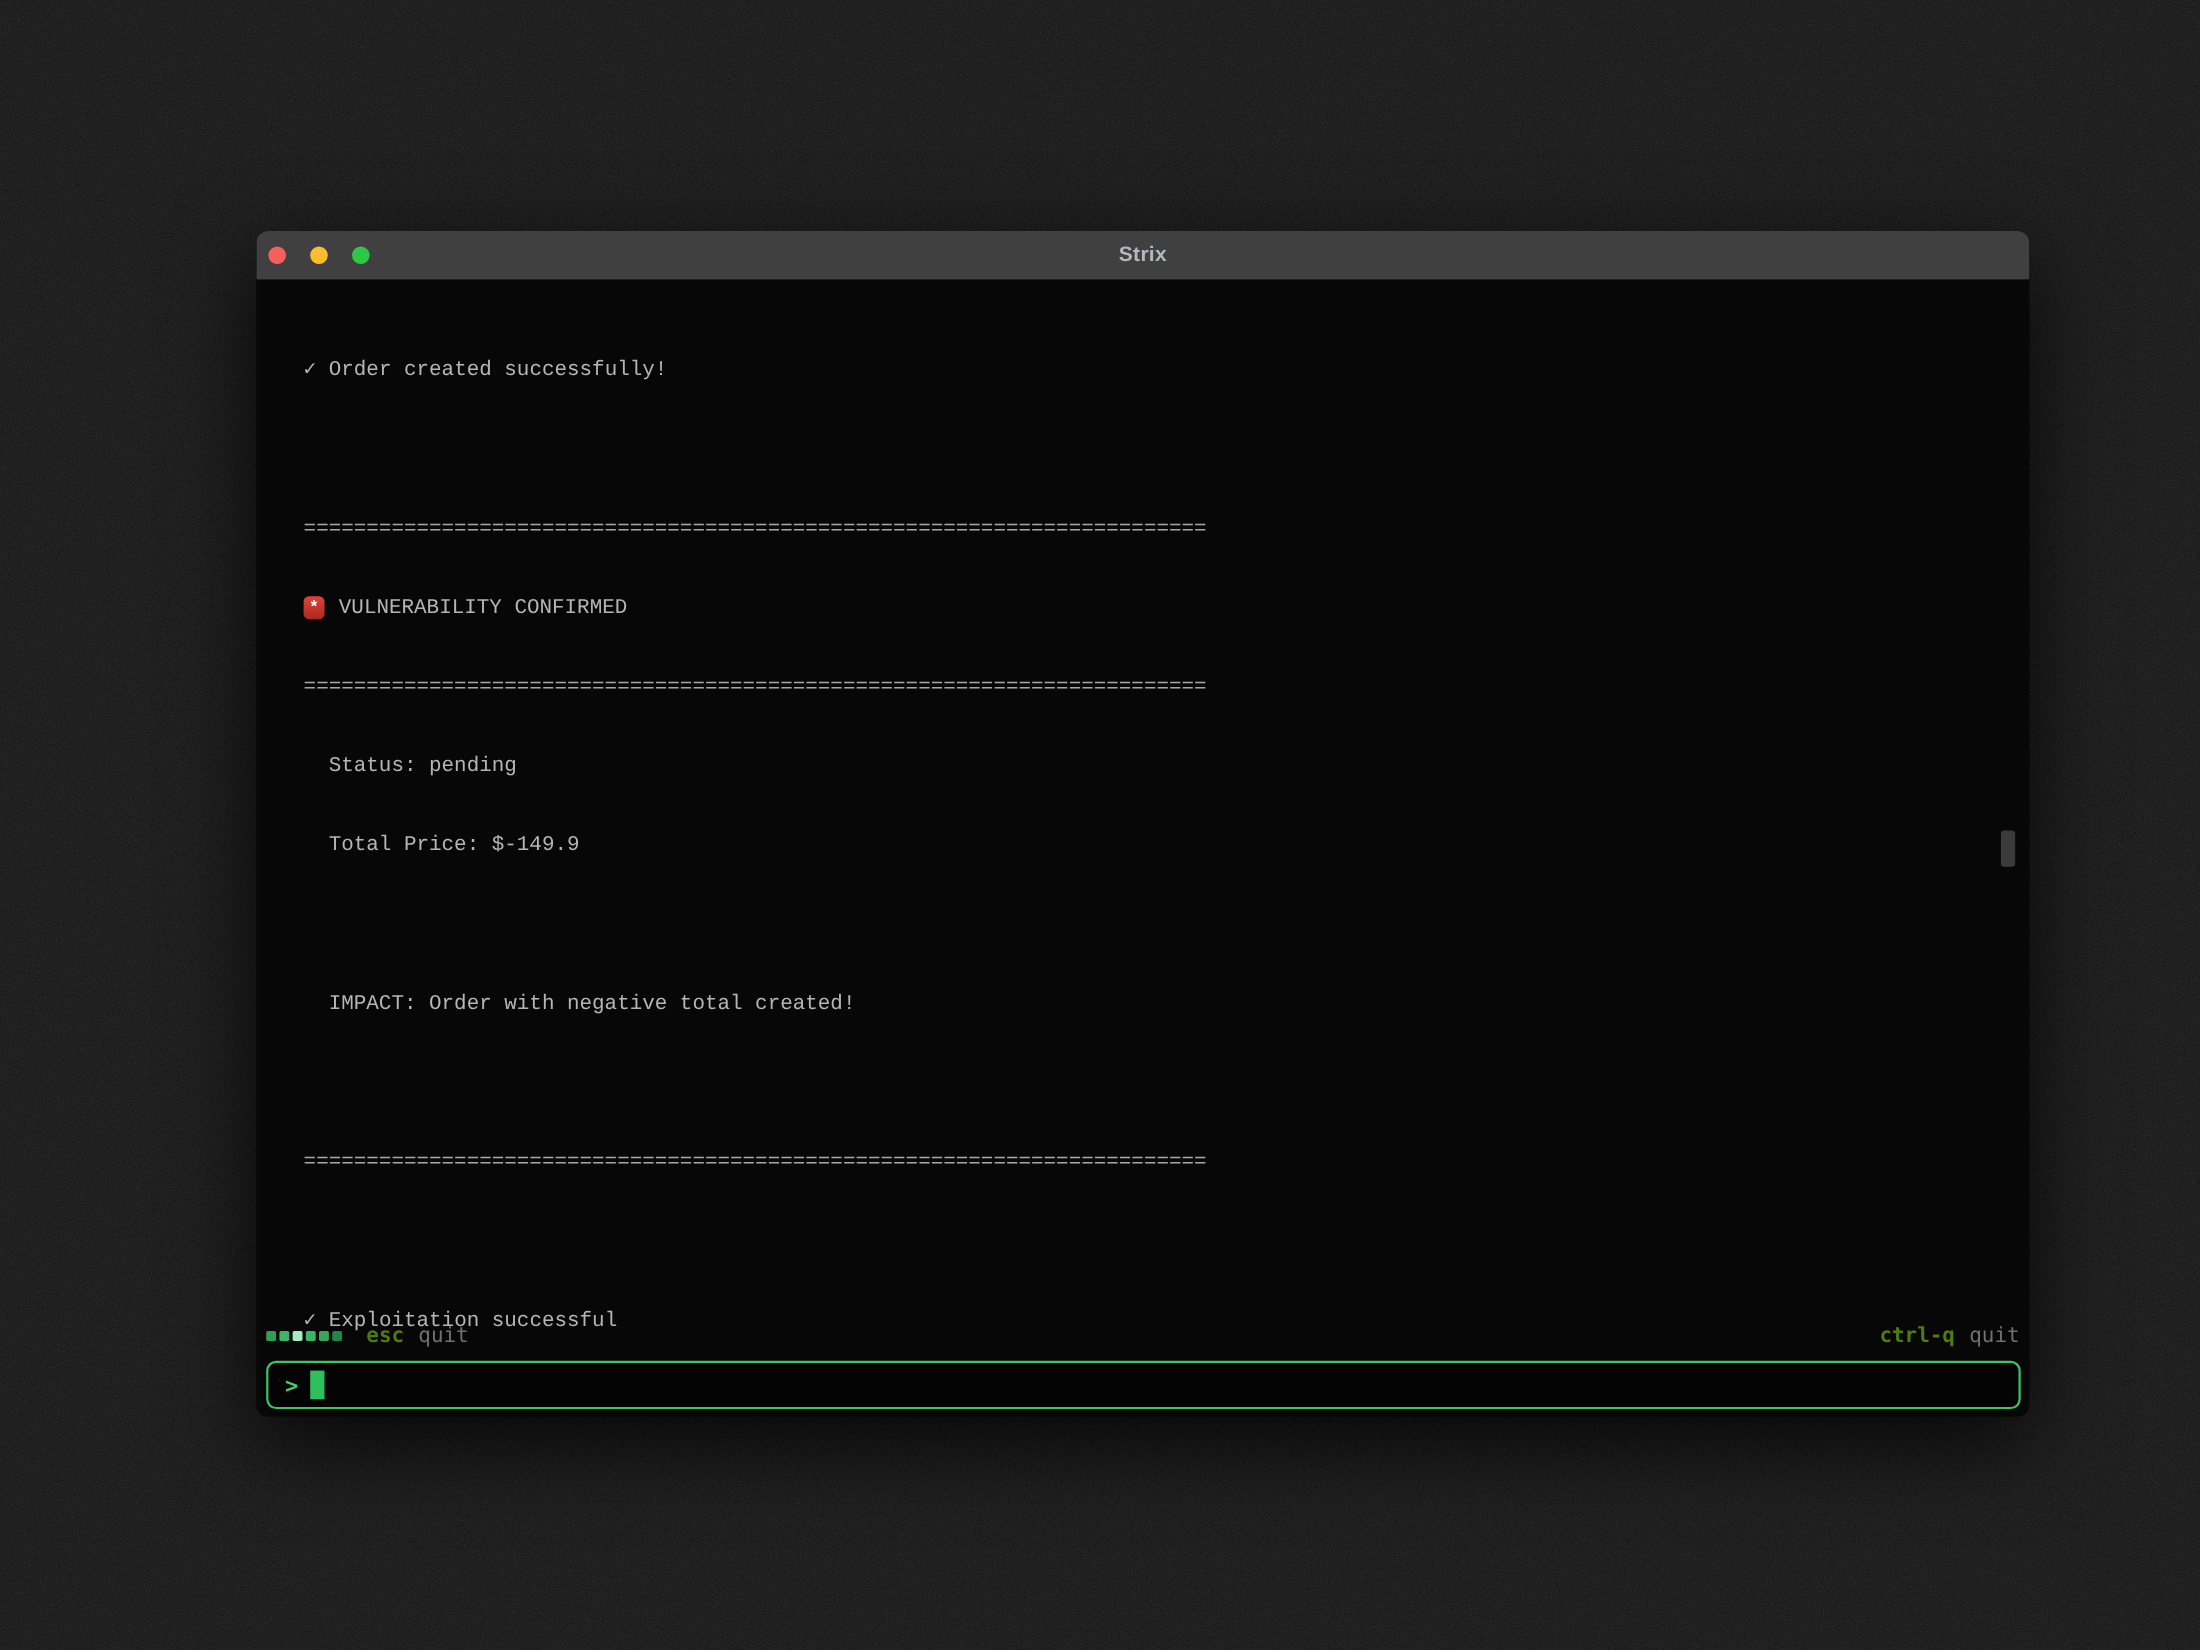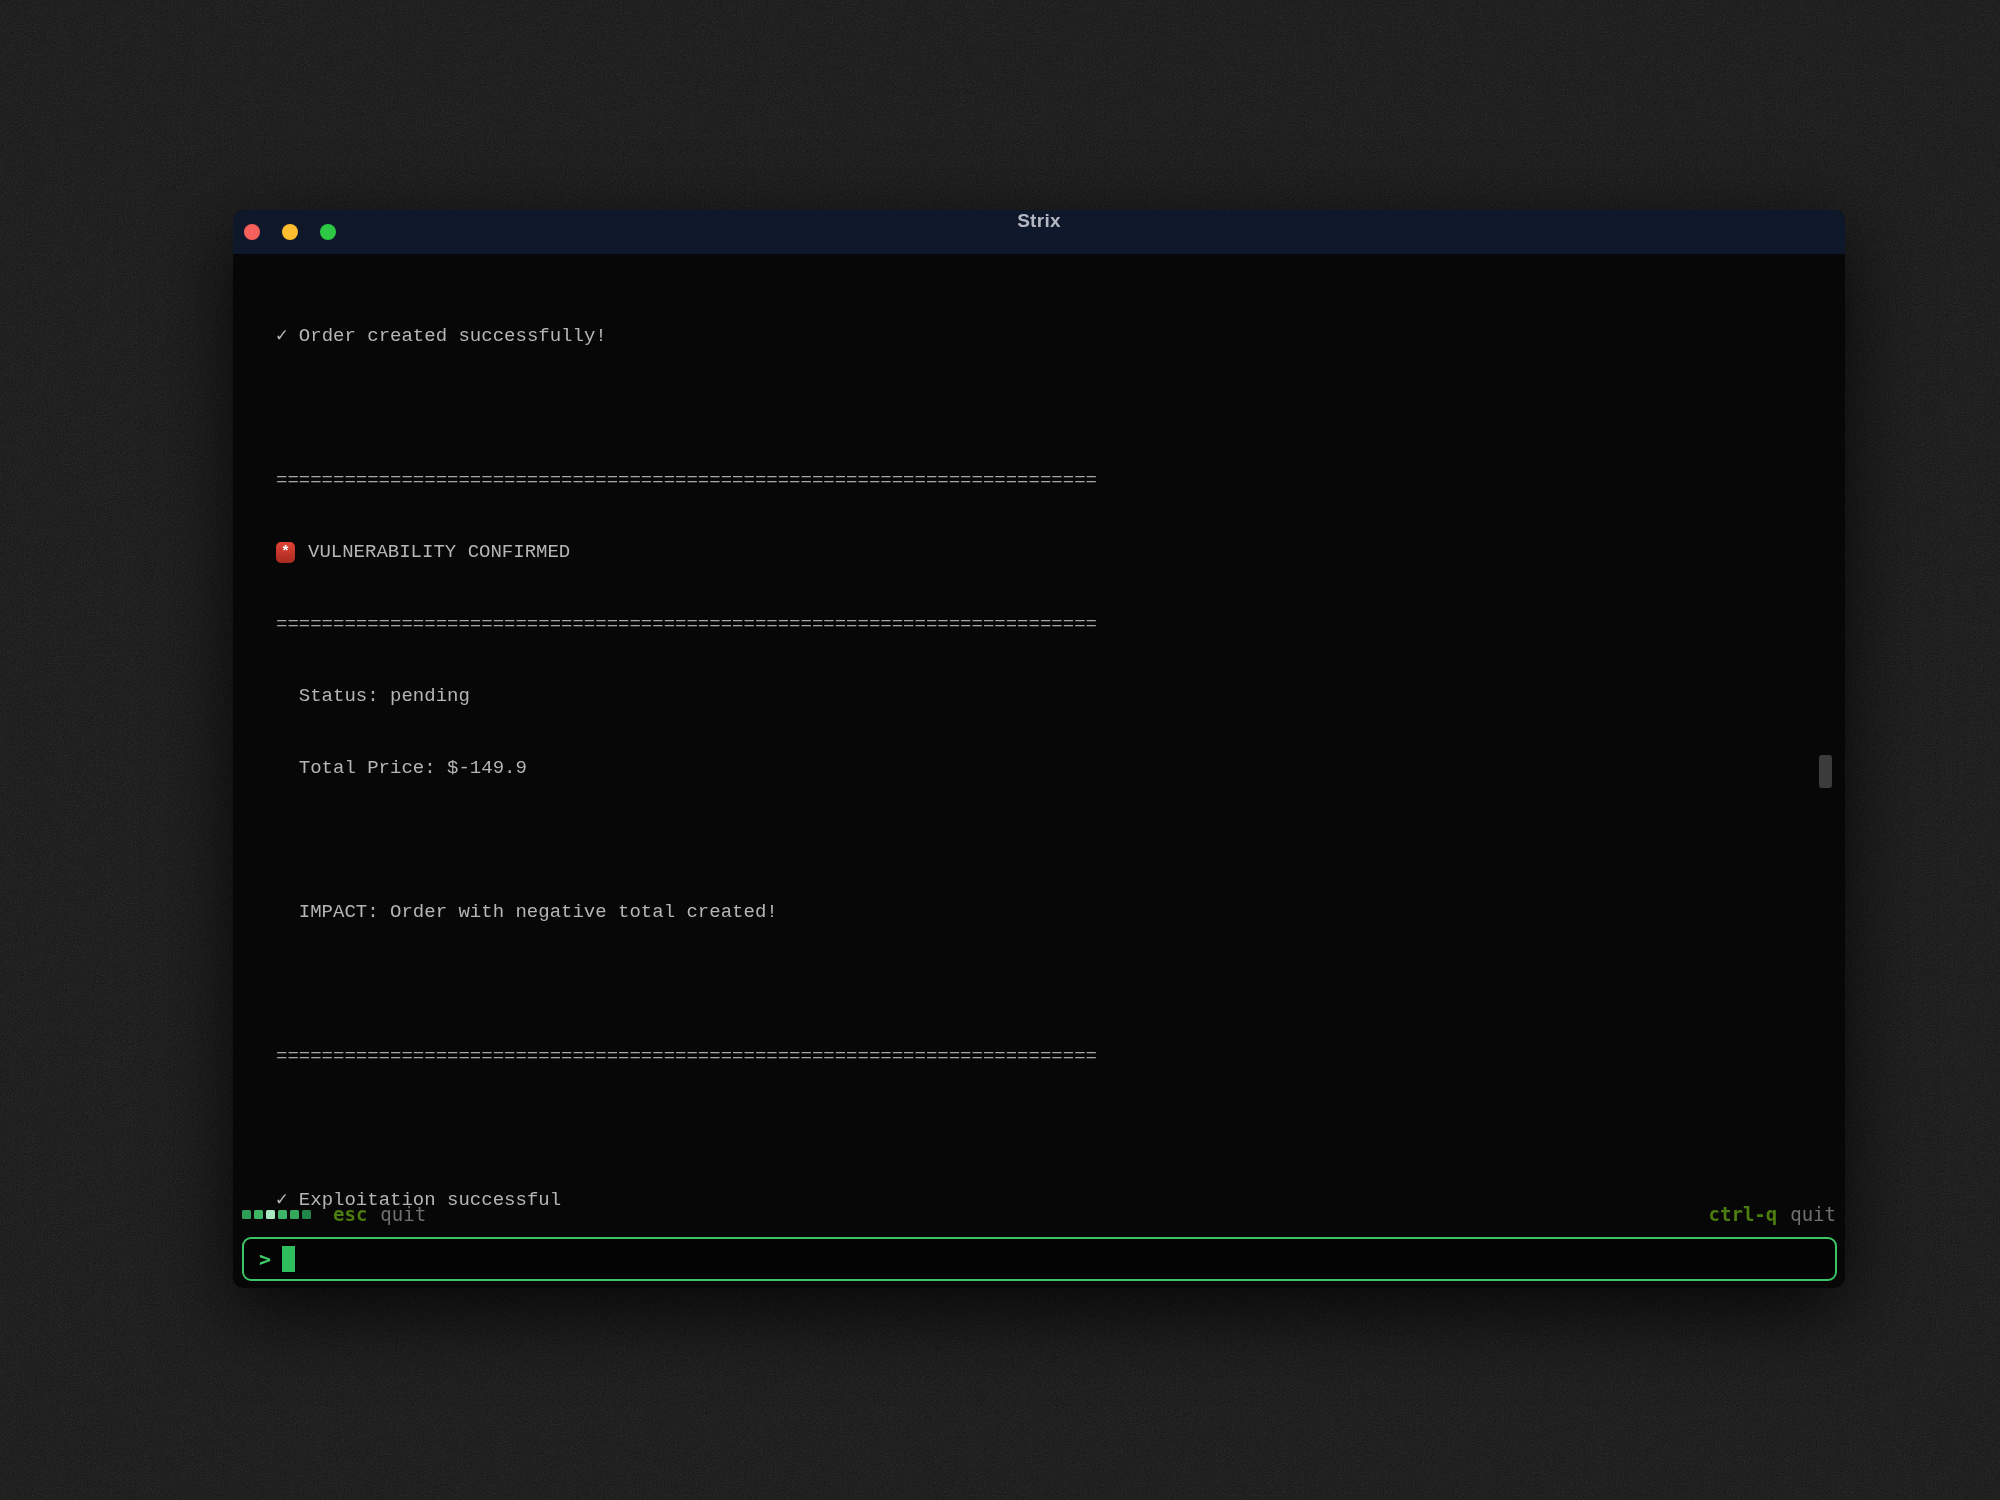--- a/index.html
+++ b/index.html
@@ -15,22 +15,22 @@
   
   .window {
     position:absolute; left:233px; top:210px;
     width:1612px; height:1078px;
     background:#070707;
     border-radius:11px;
     box-shadow:0 24px 80px rgba(0,0,0,.8);
     overflow:hidden;
   }
   .titlebar {
-    height:44px; background:#0f172a;
-    display:flex; align-items:flex-start; position:relative;
+    height:44px; background:#404040;
+    display:flex; align-items:center; position:relative;
   }
   .lights { position:absolute; left:11px; top:0; height:100%; display:flex; align-items:center; gap:22px; }
   .light { width:16px; height:16px; border-radius:50%; display:block; }
   .light.red    { background:#f6605a; }
   .light.yellow { background:#fcbd2e; }
   .light.green  { background:#2ec944; }
   .title {
     flex:1; text-align:center;
     font-family:"Liberation Sans", sans-serif;
     font-weight:700; font-size:19px; color:#b4b6c0; letter-spacing:.3px;

